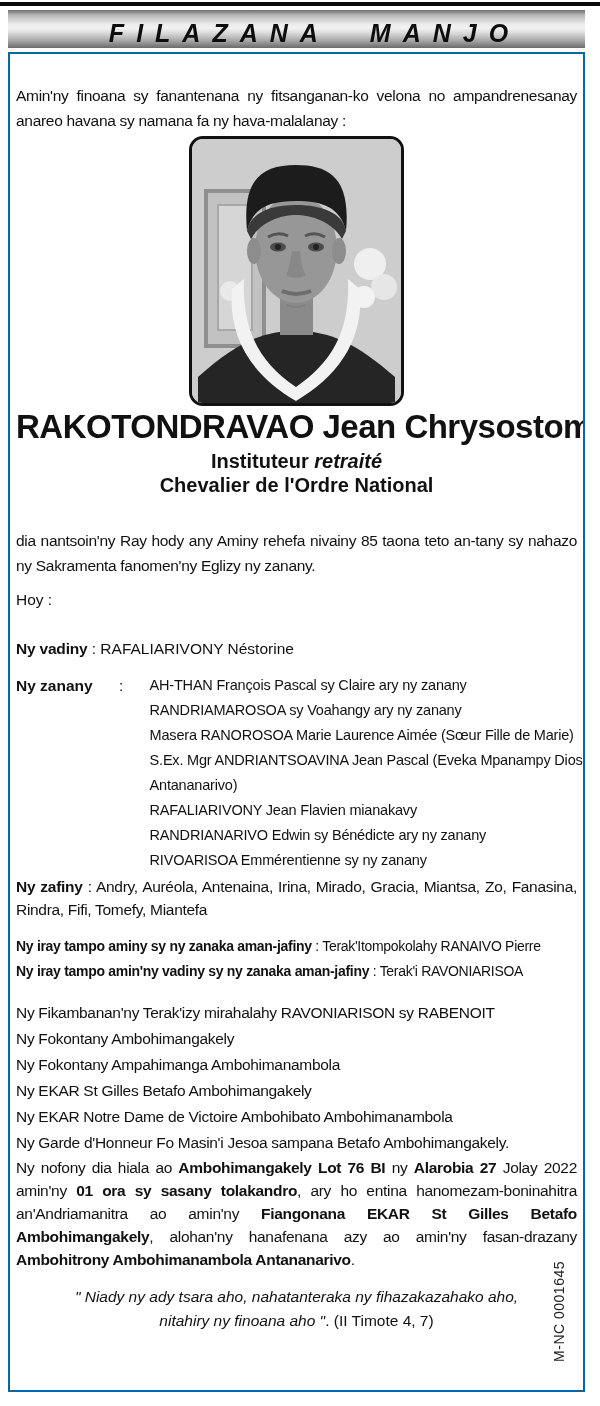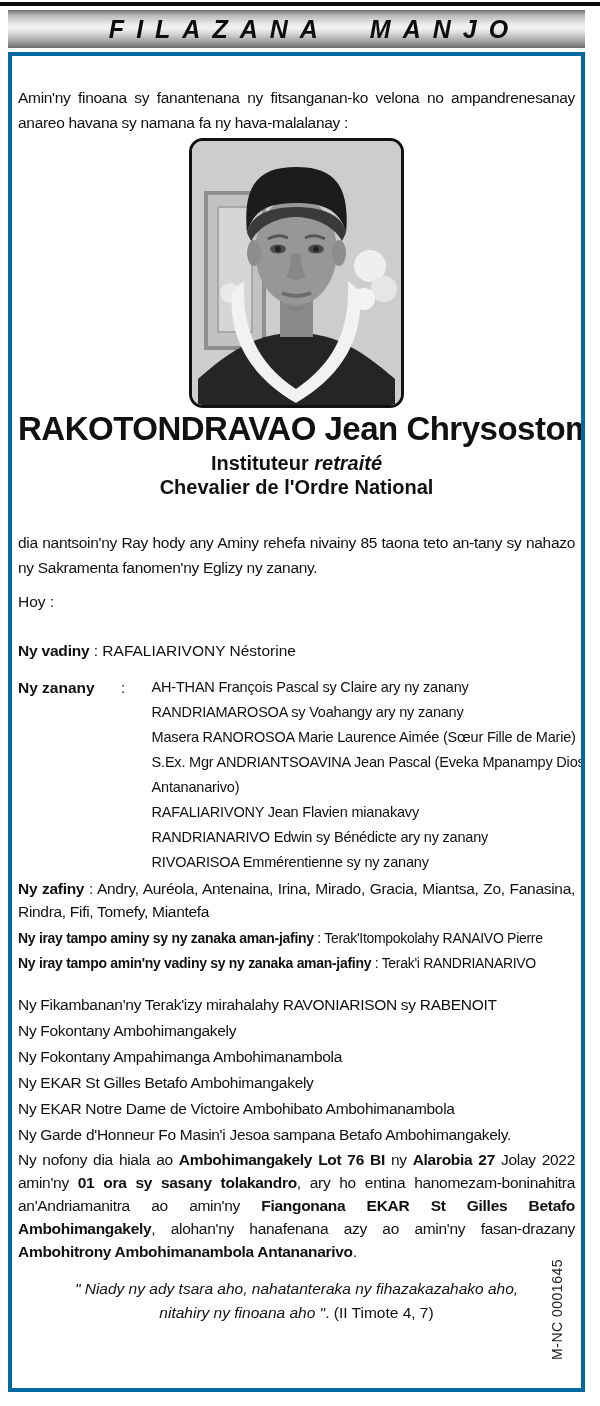--- a/index.html
+++ b/index.html
@@ -3,26 +3,26 @@
 <meta charset="utf-8">
 <style>
   * { margin:0; padding:0; box-sizing:border-box; }
   html,body { width:600px; height:1406px; background:#ffffff; overflow:hidden;
     font-family:"Liberation Sans", sans-serif; color:#111; position:relative; }
 
   .topline { position:absolute; top:2px; left:0; width:600px; height:4px; background:#0a0a0a; }
 
   .banner { position:absolute; top:10px; left:8px; width:577px; height:38px;
     background:linear-gradient(180deg,#6f6f6f 0%,#b9b9b9 14%,#ececec 38%,#f2f2f2 48%,#d7d7d7 62%,#a3a3a3 82%,#6b6b6b 100%);
-    display:flex; align-items:center; justify-content:center;padding-left:24px; }
+    display:flex; align-items:flex-end; justify-content:center;padding-left:24px; }
   .banner-text { font-weight:bold; font-style:italic; font-size:25px; letter-spacing:12px;
     word-spacing:22px; color:#0d0d0d; padding-left:12px; white-space:nowrap; }
 
   .main-box { position:absolute; top:52px; left:8px; width:577px; height:1340px;
-    border:4px solid #0369a1; background:#fff; padding:0 6px; overflow:hidden; }
+    border:2px solid #0369a1; background:#fff; padding:0 6px; overflow:hidden; }
 
   .para { font-size:15.5px; letter-spacing:-0.3px; line-height:25px; text-align:justify; }
   .intro { margin-top:29px; }
 
   .photo-wrap { width:215px; height:270px; margin:3px auto 0; border:3px solid #111;
     border-radius:14px; overflow:hidden; background:#cdcdcd; }
   .photo-wrap svg { display:block; }
 
   .name { margin-top:3px; text-align:center; font-weight:bold; font-size:33px;
     letter-spacing:-0.5px; line-height:36px; white-space:nowrap; }
@@ -34,21 +34,21 @@
   .kv { margin-top:24px; font-size:15.5px; line-height:25px; }
   .kv b { letter-spacing:-0.2px; }
 
   .children { margin-top:12px; display:flex; font-size:15.5px; line-height:25px;gap:22px; }
   .children .label { font-weight:bold; white-space:nowrap; }
   .children .sep { white-space:pre; }
   .children .lines div { white-space:nowrap; font-size:14.5px; letter-spacing:-0.2px; line-height:25px; }
 
   .zafiny { margin-top:2px; line-height:23px; }
 
-  .siblings { margin-top:3px; }
+  .siblings { margin-top:13px; }
   .siblings div { font-size:14px; letter-spacing:-0.3px; line-height:25px; white-space:nowrap; }
 
   .orgs { margin-top:16px; }
   .orgs div { font-size:15.5px; letter-spacing:-0.3px; line-height:26px; white-space:nowrap; }
 
   .funeral { margin-top:0; line-height:23px; }
   .apology { margin-top:13px; }
   .quote { margin-top:14px; text-align:center; font-size:15.5px; line-height:24px; }
   .quote .l { display:block; }
 
@@ -119,21 +119,21 @@
         <div>RAFALIARIVONY Jean Flavien mianakavy</div>
         <div>RANDRIANARIVO Edwin sy Bénédicte ary ny zanany</div>
         <div>RIVOARISOA Emmérentienne sy ny zanany</div>
       </div>
   </div>
 
   <p class="para zafiny"><span style="font-weight: bold;">Ny zafiny</span><span> : Andry, Auréola, Antenaina, Irina, Mirado, Gracia, Miantsa, Zo, Fanasina, Rindra, Fifi, Tomefy, Miantefa</span></p>
 
   <div class="siblings">
     <div><span style="font-weight: bold;">Ny iray tampo aminy sy ny zanaka aman-jafiny</span><span> : Terak'Itompokolahy RANAIVO Pierre</span></div>
-    <div><span style="font-weight: bold;">Ny iray tampo amin'ny vadiny sy ny zanaka aman-jafiny</span><span> : Terak'i RANDRIANARIVO</span></div>
+    <div><span style="font-weight: bold;">Ny iray tampo amin'ny vadiny sy ny zanaka aman-jafiny</span><span> : Terak'i RAVONIARISOA</span></div>
   </div>
 
   <div class="orgs">
       <div>Ny Fikambanan'ny Terak'izy mirahalahy RAVONIARISON sy RABENOIT</div>
       <div>Ny Fokontany Ambohimangakely</div>
       <div>Ny Fokontany Ampahimanga Ambohimanambola</div>
       <div>Ny EKAR St Gilles Betafo Ambohimangakely</div>
       <div>Ny EKAR Notre Dame de Victoire Ambohibato Ambohimanambola</div>
       <div>Ny Garde d'Honneur Fo Masin'i Jesoa sampana Betafo Ambohimangakely.</div>
     </div>

